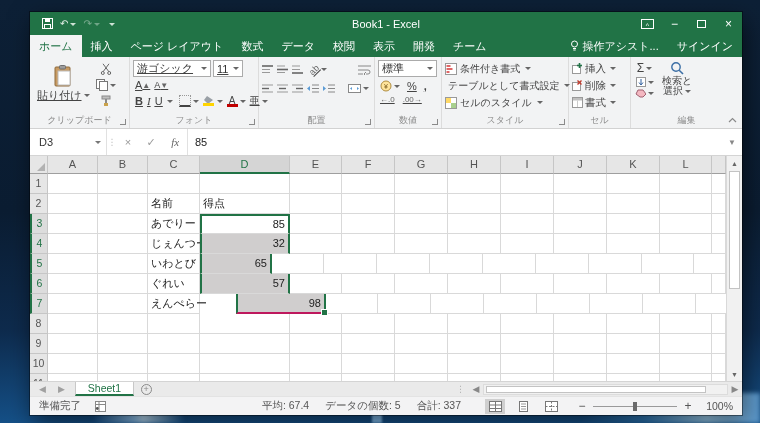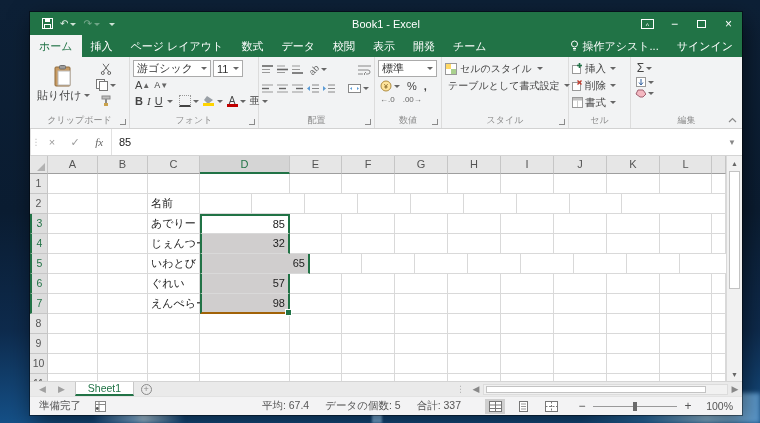--- a/index.html
+++ b/index.html
@@ -35,21 +35,21 @@
   .rtab { padding:4px 9px 3px; white-space:nowrap; }
   .rtab.active { background:#f2f3f4; color:#217346; }
   .tabright { margin-left:auto; display:flex; align-items:center; }
   .tellme,.signin { display:flex; align-items:center; gap:4px; padding:0 9px; height:100%; }
 
   
   .ribbon { height:72px; background:#f2f3f4; border-bottom:1px solid #d2d2d2; display:flex; font-size:11px; color:#444; position:relative; flex:0 0 auto; }
   .rgroup { position:relative; border-right:1px solid #dcdcdc; padding:3px 3px 13px; }
   .glabel { position:absolute; bottom:1px; left:0; right:0; text-align:center; font-size:9px; color:#8a8a8a; white-space:nowrap; }
   .launcher { position:absolute; bottom:3px; right:3px; width:6px; height:6px; border-right:1px solid #8a8a8a; border-bottom:1px solid #8a8a8a; }
-  .row { display:flex; align-items:center; }
+  .row { display:flex; align-items:center;text-decoration:underline; }
   .ibtn { display:flex; align-items:center; justify-content:center; padding:1px 2px; color:#444; }
   .caret { width:0; height:0; border:3px solid transparent; border-top-color:#666; margin-left:2px; margin-top:3px; display:inline-block; }
   .combo { background:#fff; border:1px solid #ababab; height:17px; display:flex; align-items:center; padding:0 3px; font-size:11px; color:#333; }
   .vsep { width:1px; height:16px; background:#d8d8d8; margin:0 2px; }
   .bigbtn { display:flex; flex-direction:column; align-items:center; justify-content:flex-start; padding:1px 4px; }
   .bigbtn .lbl { display:flex; align-items:center; font-size:11px; margin-top:1px; }
   .g-clip { width:100px; }
   .g-font { width:129px; }
   .g-align { width:116px; }
   .g-num { width:67px; }
@@ -87,21 +87,21 @@
   .g-corner::after { content:""; position:absolute; right:2px; bottom:2px; border-left:8px solid transparent; border-bottom:8px solid #b2b2b2; }
   .g-ch { flex:0 0 auto; border-right:1px solid #c6c6c6; border-bottom:1px solid #9f9f9f; text-align:center; font-size:11px; color:#555; line-height:17px; }
   .g-ch.sel { background:#d5d5d5; color:#217346; border-bottom:2px solid #217346; line-height:16px; }
   .g-row { display:flex; height:20px; }
   .g-rh { width:18px; flex:0 0 auto; background:#e6e6e6; border-right:1px solid #c6c6c6; border-bottom:1px solid #c6c6c6; font-size:10.5px; color:#555; text-align:center; line-height:19px; }
   .g-rh.sel { background:#dcdcdc; color:#217346; border-left:2px solid #217346; }
   .g-cell { flex:0 0 auto; border-right:1px solid #d9d9d9; border-bottom:1px solid #d9d9d9; font-size:11px; color:#222; padding:0 3px; line-height:19px; white-space:nowrap; overflow:visible; position:relative; }
   .g-cell.num { text-align:right; }
   .g-cell.range { background:#d0cece; border-left:2px solid #217346; border-right:2px solid #217346; }
   .g-cell.range.first { border-top:2px solid #217346; background:#fff; line-height:17px; }
-  .g-cell.range.last { border-bottom:2px solid #a16207; line-height:18px; }
+  .g-cell.range.last { border-bottom:2px solid #be185d; line-height:18px;margin-left:36px; }
   .g-cell.range.last::after { content:""; position:absolute; right:-4px; bottom:-4px; width:5px; height:5px; background:#217346; border:1px solid #fff; z-index:3; }
   .vscroll { width:16px; background:#f1f1f1; border-left:1px solid #d9d9d9; position:relative; font-size:7px; color:#666; }
   .vs-up,.vs-down { position:absolute; left:0; right:0; height:14px; display:flex; align-items:center; justify-content:center; }
   .vs-up { top:0; } .vs-down { bottom:0; }
   .vthumb { position:absolute; top:15px; left:2px; right:2px; height:118px; background:#fff; border:1px solid #c3c3c3; }
 
   
   .sheetrow { height:15px; background:#eaeaea; display:flex; align-items:stretch; font-size:10.5px; color:#666; flex:0 0 auto; border-top:1px solid #d4d4d4; }
   .snav { display:flex; align-items:center; gap:12px; padding:0 10px 0 9px; color:#a0a0a0; font-size:9px; }
   .stab { background:#fff; color:#217346; border-left:1px solid #c8c8c8; border-right:1px solid #c8c8c8; border-bottom:2px solid #217346; padding:0 12px; display:flex; align-items:center; }
@@ -391,34 +391,44 @@
           <span class="ibtn tiny">.00→</span>
         </div>
         <span class="glabel">数値</span>
         <span class="launcher"></span>
       </div>
 
       <div class="rgroup g-style">
         <div class="styrow">
           <svg width="12" height="12" viewBox="0 0 12 12">
               <rect x="0.5" y="0.5" width="11" height="11" fill="#fff" stroke="#999"></rect>
-              <rect x="1" y="1" width="5" height="5" fill="#ffd966"></rect>
-              <rect x="6" y="6" width="5" height="5" fill="#a9d08e"></rect>
-            </svg>
-          <span>セルのスタイル</span>
+              <rect x="1.5" y="2" width="4" height="2" fill="#e06666"></rect>
+              <rect x="1.5" y="5" width="6" height="2" fill="#e06666"></rect>
+              <rect x="1.5" y="8" width="3" height="2" fill="#e06666"></rect>
+            </svg>
+          <span>条件付き書式</span>
             <span class="caret"></span>
         </div>
         <div class="styrow">
           <svg width="12" height="12" viewBox="0 0 12 12">
               <rect x="0.5" y="0.5" width="11" height="11" fill="#fff" stroke="#999"></rect>
               <rect x="1" y="1" width="10" height="3" fill="#5b9bd5"></rect>
               <line x1="6" y1="4" x2="6" y2="11" stroke="#bbb"></line>
               <line x1="1" y1="7.5" x2="11" y2="7.5" stroke="#bbb"></line>
             </svg>
           <span>テーブルとして書式設定</span>
+            <span class="caret"></span>
+        </div>
+        <div class="styrow">
+          <svg width="12" height="12" viewBox="0 0 12 12">
+              <rect x="0.5" y="0.5" width="11" height="11" fill="#fff" stroke="#999"></rect>
+              <rect x="1" y="1" width="5" height="5" fill="#ffd966"></rect>
+              <rect x="6" y="6" width="5" height="5" fill="#a9d08e"></rect>
+            </svg>
+          <span>セルのスタイル</span>
             <span class="caret"></span>
         </div>
         <span class="glabel">スタイル</span>
         <span class="launcher"></span>
       </div>
 
       <div class="rgroup g-cells">
         <div class="minirow">
           <svg width="11" height="11" viewBox="0 0 11 11">
               <rect x="0.5" y="2.5" width="8" height="8" fill="#fff" stroke="#999"></rect>
@@ -462,32 +472,49 @@
                 </svg>
                 <span class="caret"></span>
               </span>
             <span class="ibtn" style="padding:0 1px;">
                 <svg width="11" height="9" viewBox="0 0 11 9">
                   <path d="M3 1h5l3 4-3 3H5L1 5z" fill="#f4b8c1" stroke="#a06070"></path>
                 </svg>
                 <span class="caret"></span>
               </span>
           </div>
+          <div class="bigbtn">
+            <svg width="14" height="14" viewBox="0 0 14 14">
+                <circle cx="6" cy="6" r="4.2" fill="none" stroke="#3b6ea5" stroke-width="1.4"></circle>
+                <line x1="9.2" y1="9.2" x2="13" y2="13" stroke="#3b6ea5" stroke-width="1.6"></line>
+              </svg>
+            <span class="lbl" style="flex-direction:column;line-height:10px;font-size:10px;">
+              <span>検索と</span>
+              <span style="display:flex;align-items:center;">
+                  <span>選択</span>
+                  <span class="caret"></span>
+                </span>
+            </span>
+          </div>
         </div>
         <span class="glabel">編集</span>
       </div>
 
       <span class="collapse">
         <svg width="9" height="6" viewBox="0 0 9 6">
             <path d="M1 5l3.5-3.5L8 5" fill="none" stroke="#8a8a8a" stroke-width="1.2"></path>
           </svg>
       </span>
     </div>
 
     <div class="formula">
+      <div class="namebox">
+        <span>D3</span>
+        <span class="nbcaret"></span>
+      </div>
       <div class="fsep"></div>
       <div class="fdots">⋮</div>
       <div class="fbtns">
         <span>×</span>
         <span>✓</span>
         <span class="fxi">fx</span>
       </div>
       <div class="fsep"></div>
       <div class="fvalue">85</div>
       <div class="fchev">
@@ -527,20 +554,21 @@
             <div class="g-cell" style="width: 53px;"></div>
             <div class="g-cell" style="width: 53px;"></div>
             <div class="g-cell" style="width: 52px;"></div>
             <div class="g-cell" style="flex: 1 1 0%;"></div>
           </div>
           <div class="g-row">
             <div class="g-rh">2</div>
             <div class="g-cell" style="width: 50px;"></div>
             <div class="g-cell" style="width: 50px;"></div>
             <div class="g-cell" style="width: 52px;">名前</div>
+            <div class="g-cell" style="width: 90px;">得点</div>
             <div class="g-cell" style="width: 52px;"></div>
             <div class="g-cell" style="width: 53px;"></div>
             <div class="g-cell" style="width: 53px;"></div>
             <div class="g-cell" style="width: 53px;"></div>
             <div class="g-cell" style="width: 53px;"></div>
             <div class="g-cell" style="width: 53px;"></div>
             <div class="g-cell" style="width: 53px;"></div>
             <div class="g-cell" style="width: 52px;"></div>
             <div class="g-cell" style="flex: 1 1 0%;"></div>
           </div>
@@ -574,21 +602,21 @@
             <div class="g-cell" style="width: 53px;"></div>
             <div class="g-cell" style="width: 53px;"></div>
             <div class="g-cell" style="width: 52px;"></div>
             <div class="g-cell" style="flex: 1 1 0%;"></div>
           </div>
           <div class="g-row">
             <div class="g-rh sel">5</div>
             <div class="g-cell" style="width: 50px;"></div>
             <div class="g-cell" style="width: 50px;"></div>
             <div class="g-cell" style="width: 52px;">いわとび</div>
-            <div class="g-cell num range" style="width: 110px;">65</div>
+            <div class="g-cell num range" style="width: 72px;">65</div>
             <div class="g-cell" style="width: 52px;"></div>
             <div class="g-cell" style="width: 53px;"></div>
             <div class="g-cell" style="width: 53px;"></div>
             <div class="g-cell" style="width: 53px;"></div>
             <div class="g-cell" style="width: 53px;"></div>
             <div class="g-cell" style="width: 53px;"></div>
             <div class="g-cell" style="width: 53px;"></div>
             <div class="g-cell" style="width: 52px;"></div>
             <div class="g-cell" style="flex: 1 1 0%;"></div>
           </div>

